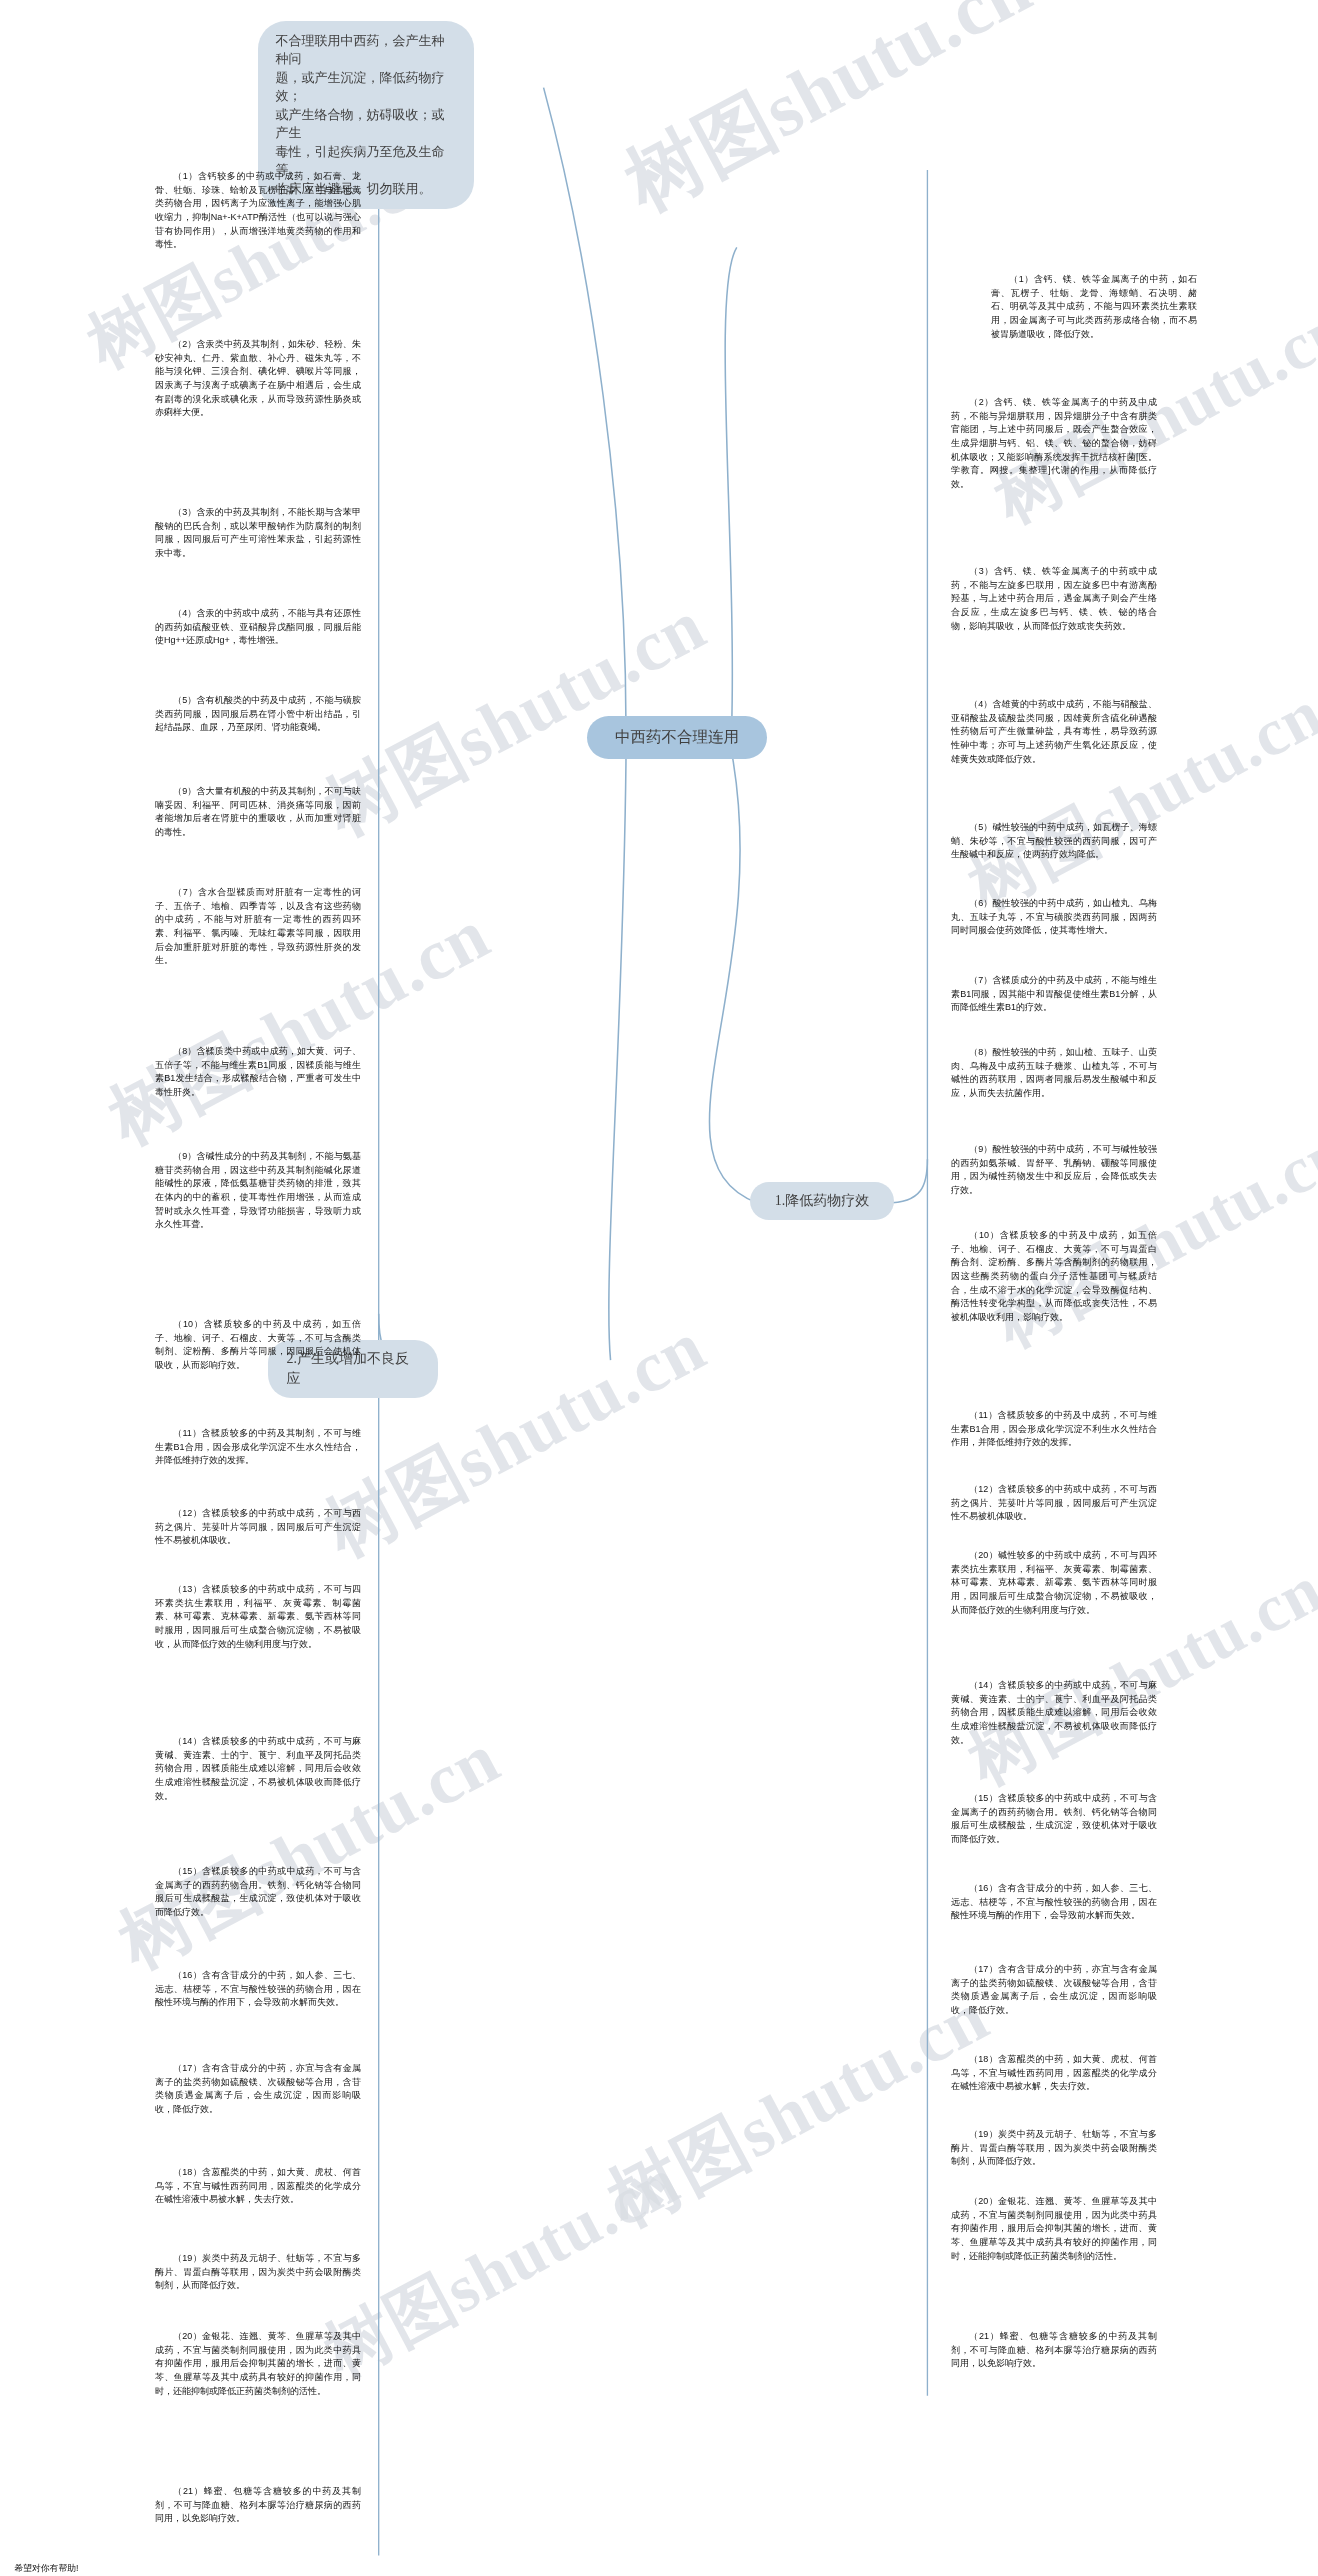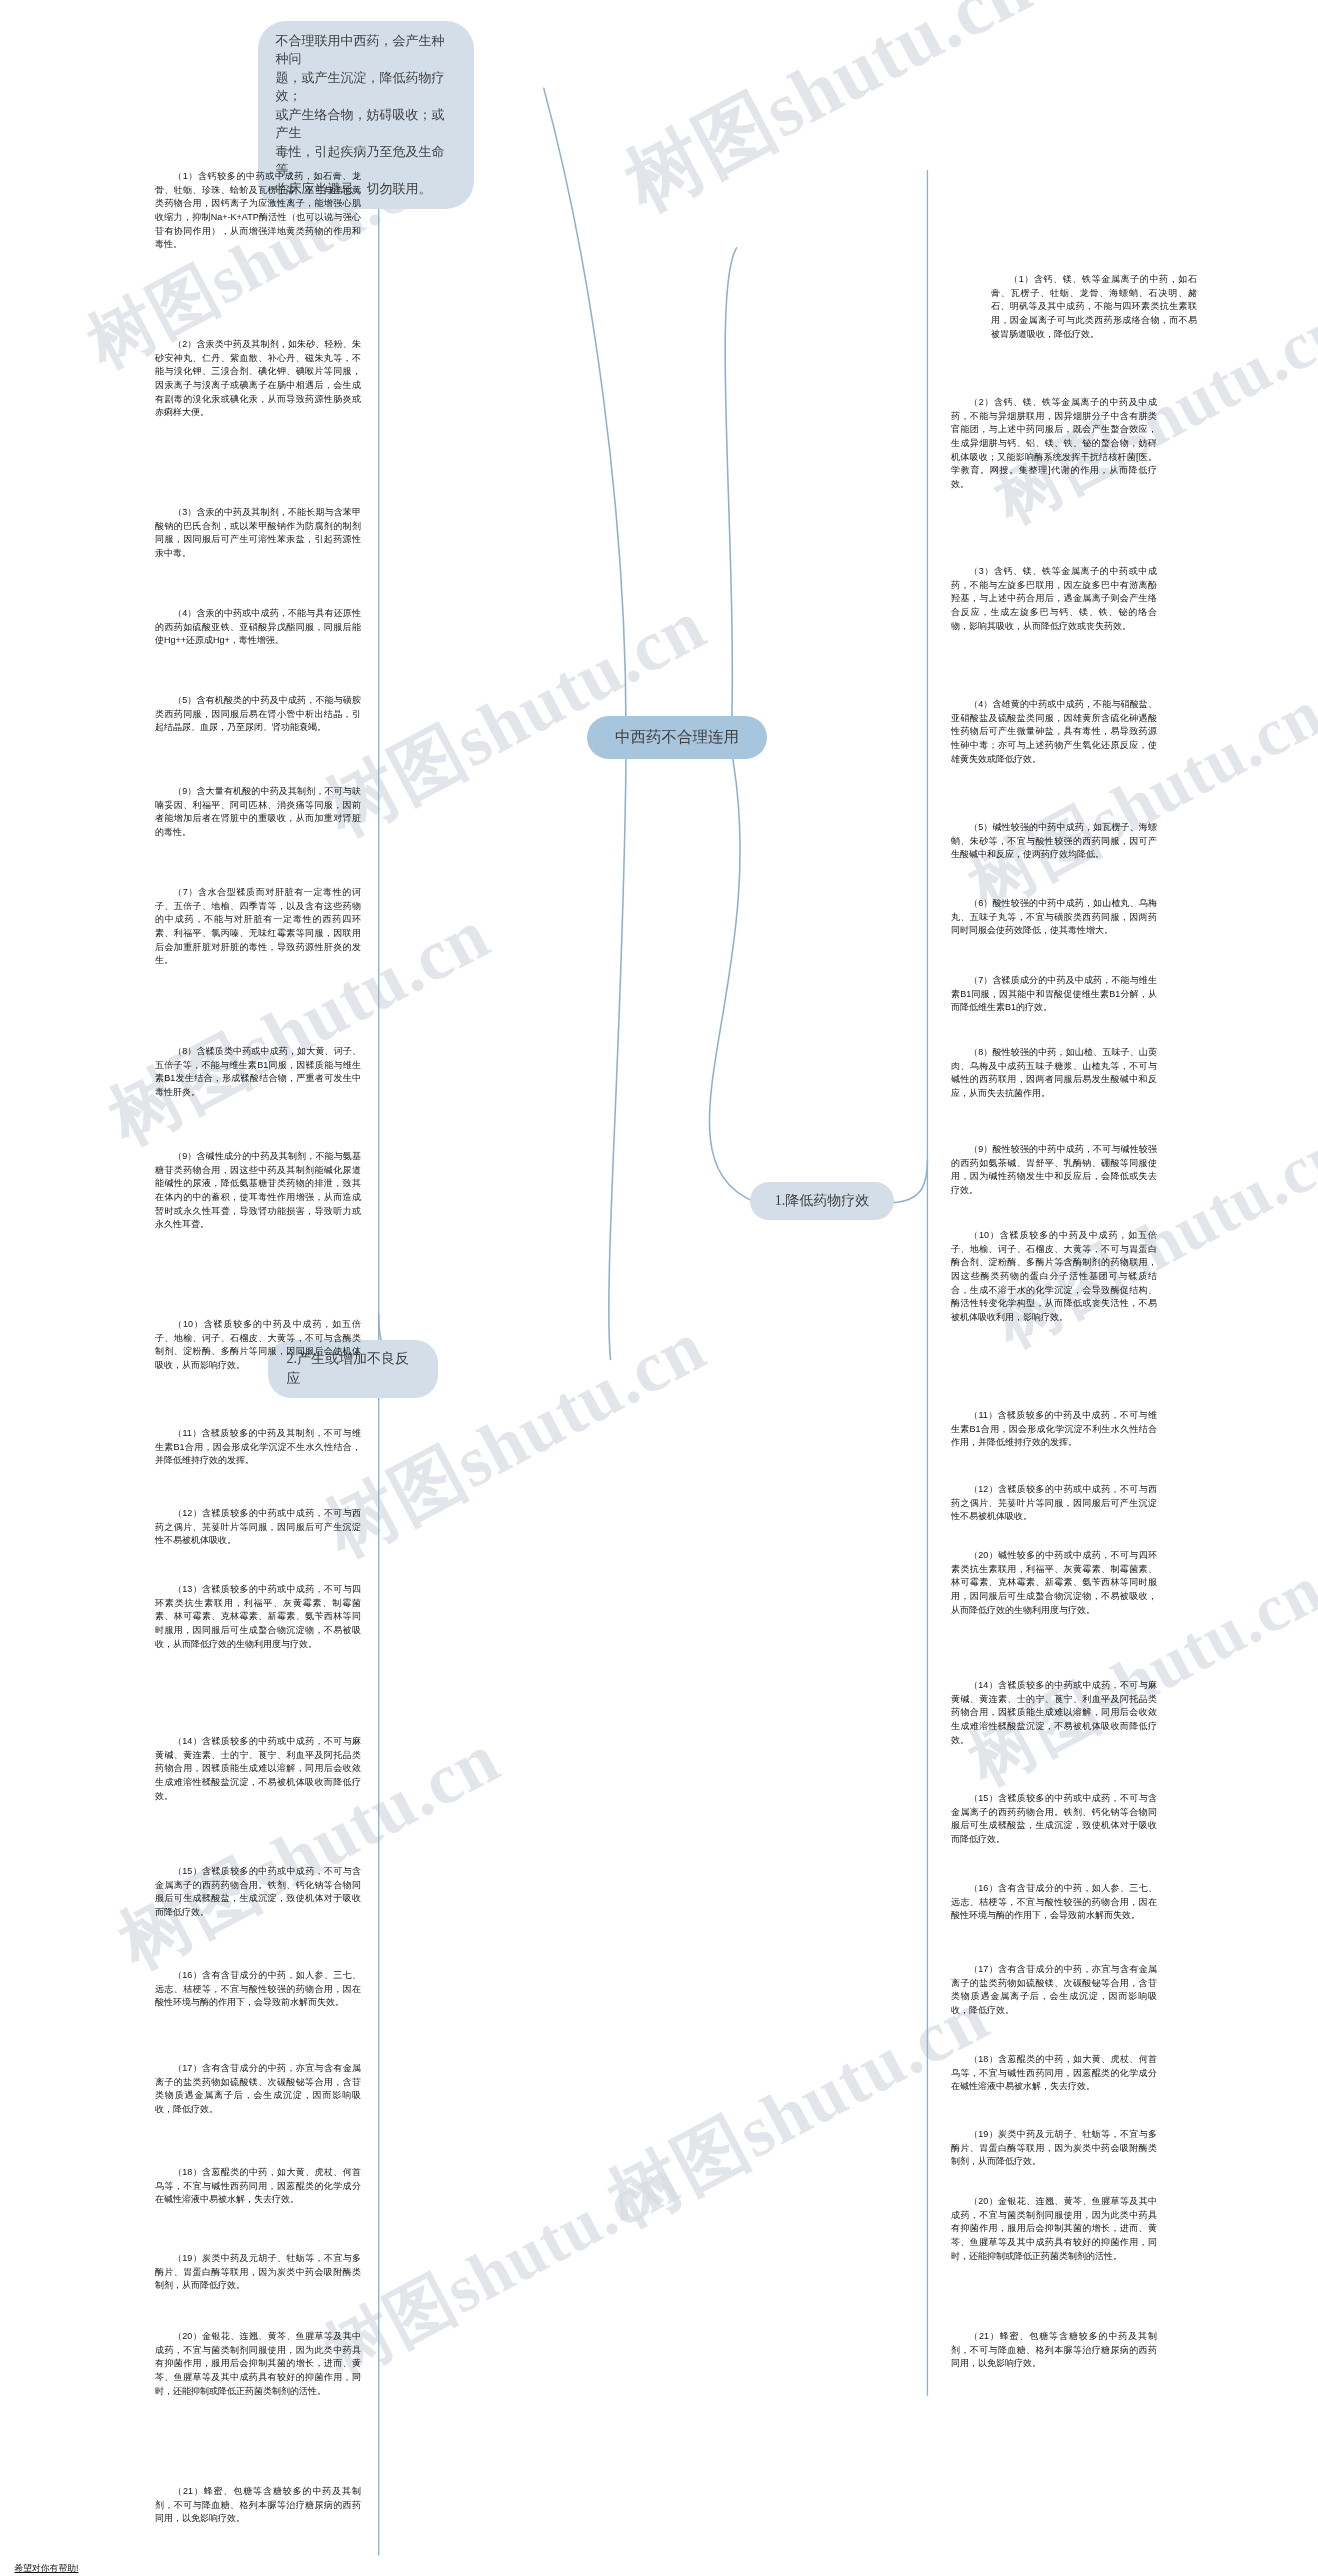--- a/index.html
+++ b/index.html
@@ -84,21 +84,20 @@
     text-justify:inter-ideograph;
     text-indent:2em;
     white-space:pre-wrap;
     word-break:break-all;
   }
   .footer{
     position:absolute;
     font-size:8.8px;
     color:#141414;
     white-space:nowrap;
-    text-decoration:underline;
   }
 </style>
 </head>
 <body>
 
 <div id="canvas">
 
   <div class="wm" style="left:608px;top:144px;font-size:77px;">树图shutu.cn</div>
   <div class="wm" style="left:72px;top:309px;font-size:67px;">树图shutu.cn</div>
   <div class="wm" style="left:979px;top:464px;font-size:67px;">树图shutu.cn</div>

